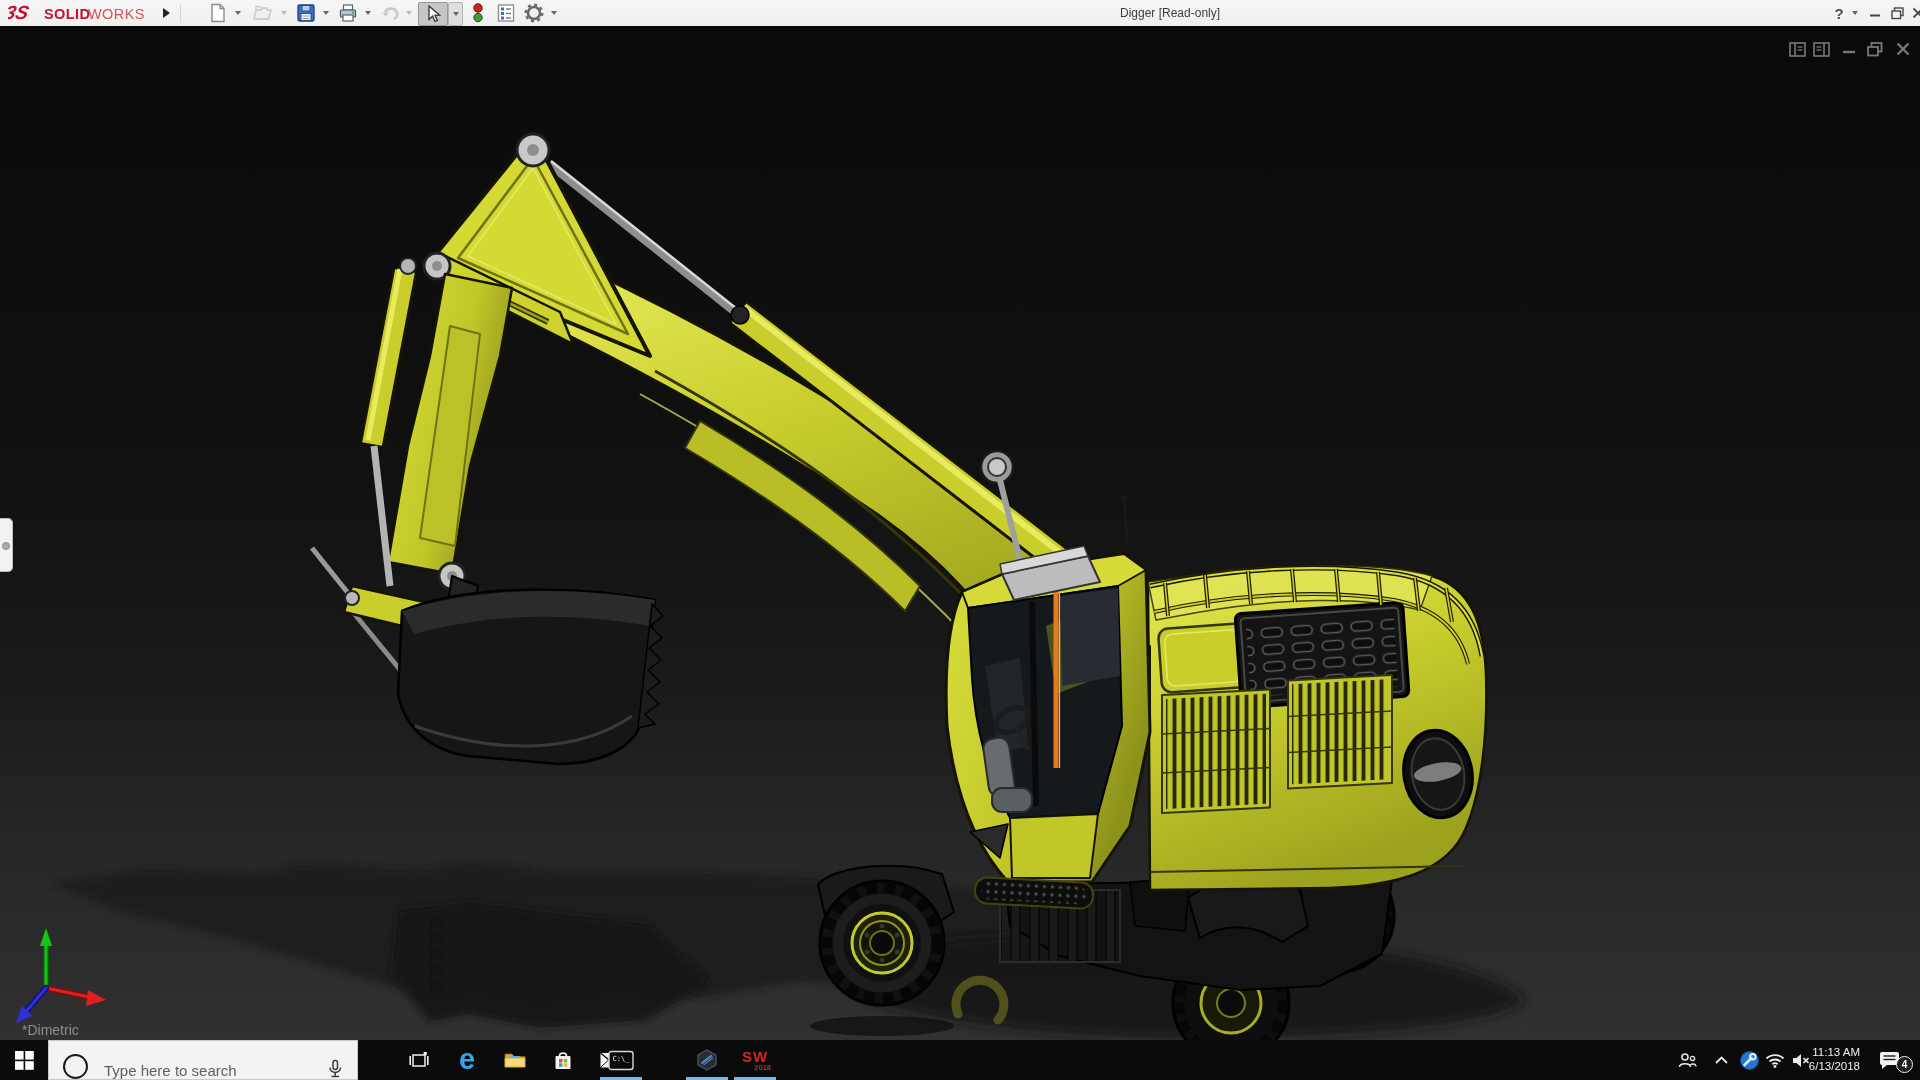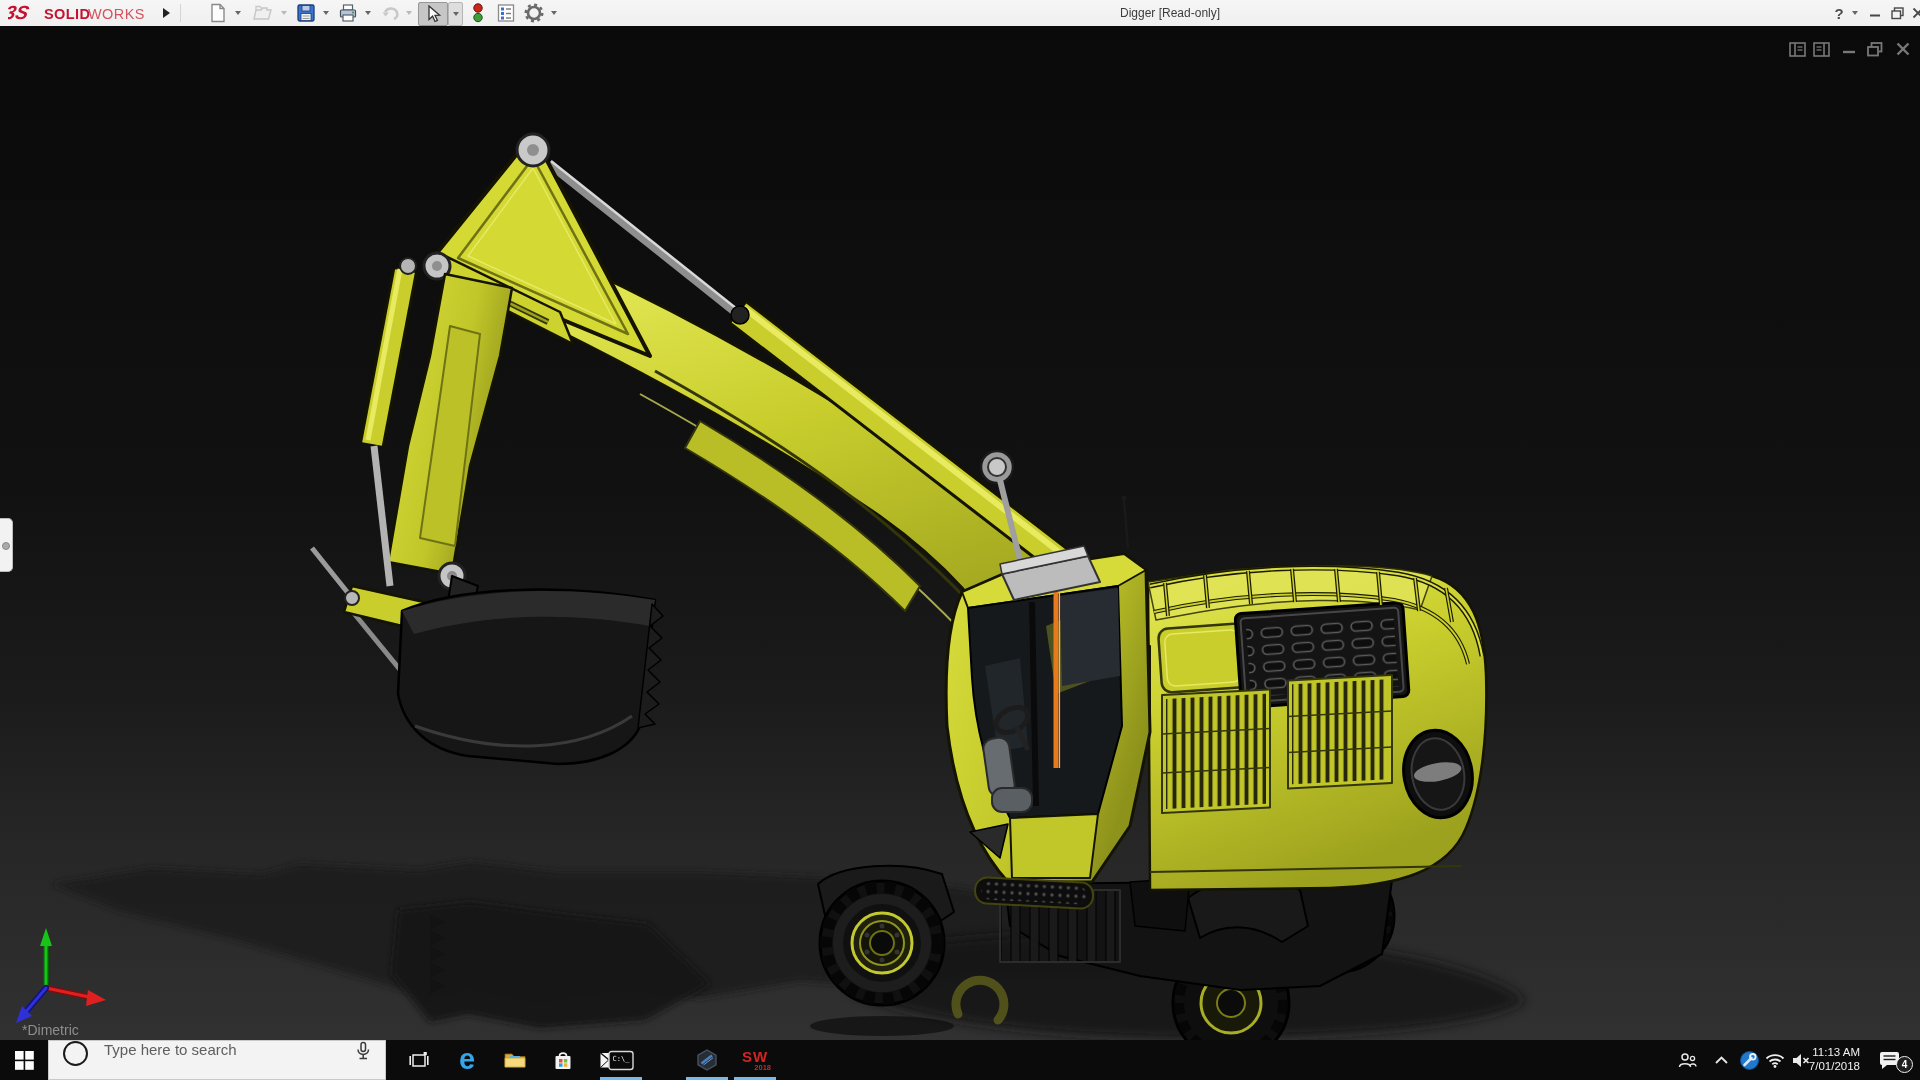--- a/index.html
+++ b/index.html
@@ -24,22 +24,22 @@
   #side-tab{position:absolute;left:0;top:492px;width:12px;height:52px;background:#f2f2f2;
     border:1px solid #bbb;border-left:none;border-radius:0 5px 5px 0;}
   #side-tab .dot{position:absolute;left:2px;top:23px;width:6px;height:6px;border-radius:50%;
     background:#aaa;border:1px solid #888;}
   .vctl{position:absolute;top:12px;width:22px;height:22px;display:flex;align-items:center;justify-content:center;}
 
   
   #taskbar{position:absolute;left:0;top:1040px;width:1920px;height:40px;background:#0b0b0b;}
   .tb-cell{position:absolute;top:0;width:48px;height:40px;display:flex;align-items:center;justify-content:center;}
   .tb-cell.run::after{content:'';position:absolute;left:3px;right:3px;bottom:0;height:3px;background:#79b8e8;}
-  #search-box{position:absolute;left:48px;top:0;width:338px;height:40px;background:#f3f3f3;
-    border:1px solid #c9c9c9;box-sizing:border-box;display:flex;align-items:flex-start;}
+  #search-box{position:absolute;left:48px;top:0;width:310px;height:40px;background:#f3f3f3;
+    border:1px solid #c9c9c9;box-sizing:border-box;display:flex;align-items:flex-end;}
   #search-circle{width:21px;height:21px;border:2.5px solid #1a1a1a;border-radius:50%;margin-left:14px;}
   #search-text{margin-left:16px;font-size:15px;color:#5e5e5e;flex:1;}
   #sw-cell{flex-direction:column;line-height:1;}
   .tray{position:absolute;top:0;height:40px;display:flex;align-items:center;justify-content:center;}
   #clock{position:absolute;left:1800px;top:0;width:60px;height:40px;color:#f0f0f0;
     font-size:11.5px;line-height:13.5px;text-align:right;padding-top:6px;box-sizing:border-box;}
   #ac-badge{position:absolute;left:1896px;top:1056px;width:17px;height:17px;border-radius:50%;
     background:#1f1f1f;border:1.5px solid #f0f0f0;color:#fff;font-size:10px;font-weight:bold;
     display:flex;align-items:center;justify-content:center;box-sizing:border-box;}
 </style>
@@ -588,21 +588,21 @@
   </div>
   <div class="tray" style="left:1788px;width:26px">
     <svg width="19" height="15">
       <polygon points="1,5 4.5,5 9,1 9,14 4.5,10 1,10" fill="#eaeaea"></polygon>
       <line x1="11.5" y1="5" x2="16.5" y2="10" stroke="#eaeaea" stroke-width="1.7"></line>
       <line x1="16.5" y1="5" x2="11.5" y2="10" stroke="#eaeaea" stroke-width="1.7"></line>
     </svg>
   </div>
   <div id="clock">
     <div>11:13 AM</div>
-    <div>7/01/2018</div>
+    <div>6/13/2018</div>
   </div>
   <div class="tray" style="left:1872px;width:34px">
     <svg width="23" height="21">
       <rect x="2" y="2" width="19" height="13" rx="2" fill="#f2f2f2"></rect>
       <polygon points="4,15 4,19 9,15" fill="#f2f2f2"></polygon>
       <line x1="5.5" y1="6" x2="17.5" y2="6" stroke="#1a1a1a" stroke-width="1.4"></line>
       <line x1="5.5" y1="9.5" x2="17.5" y2="9.5" stroke="#1a1a1a" stroke-width="1.4"></line>
     </svg>
   </div>
 </div>

